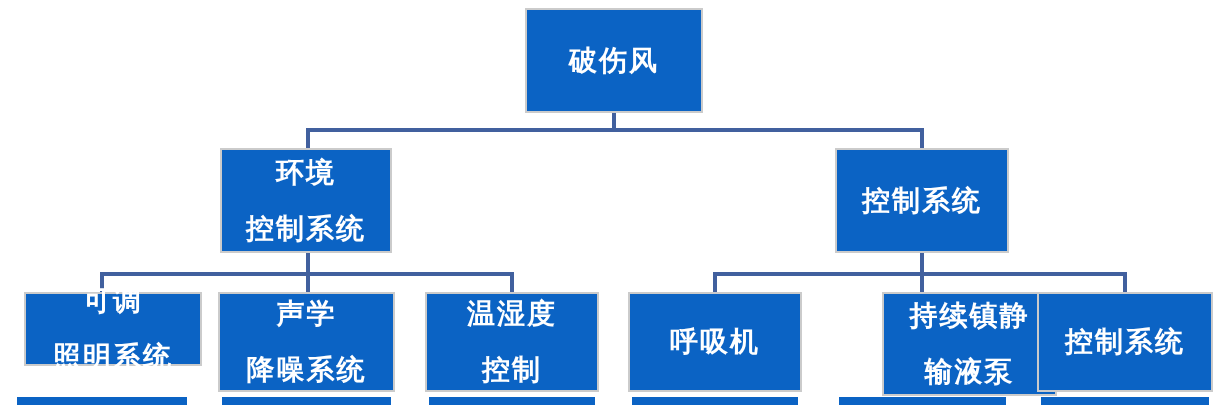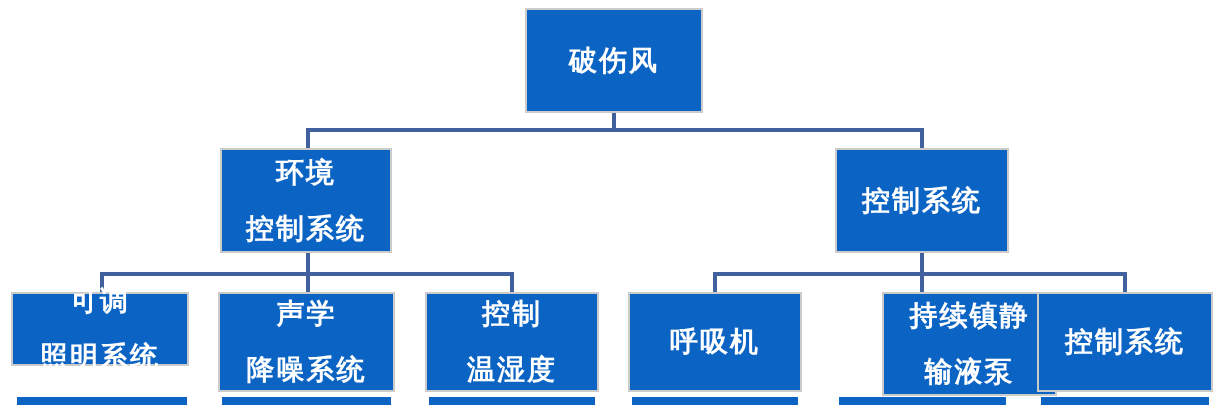--- a/index.html
+++ b/index.html
@@ -72,31 +72,31 @@
   </div>
 
   <div class="node" style="left:220px;top:148px;width:172px;height:105px">
     <span class="ln">环境</span>
     <span class="ln">控制系统</span>
   </div>
   <div class="node" style="left:835px;top:148px;width:174px;height:105px">
     <span class="ln">控制系统</span>
   </div>
 
-  <div class="node" style="left:11px;top:292px;width:178px;height:74px">
+  <div class="node" style="left:24px;top:292px;width:178px;height:74px">
     <span class="ln">可调</span>
     <span class="ln">照明系统</span>
   </div>
   <div class="node" style="left:218px;top:292px;width:177px;height:100px">
     <span class="ln">声学</span>
     <span class="ln">降噪系统</span>
   </div>
   <div class="node" style="left:425px;top:292px;width:174px;height:100px">
+    <span class="ln">温湿度</span>
     <span class="ln">控制</span>
-    <span class="ln">温湿度</span>
   </div>
   <div class="node" style="left:628px;top:292px;width:174px;height:100px">
     <span class="ln">呼吸机</span>
   </div>
   <div class="node" style="left:882px;top:292px;width:175px;height:104px">
     <span class="ln">持续镇静</span>
     <span class="ln">输液泵</span>
   </div>
   <div class="node" style="left:1037px;top:292px;width:176px;height:100px">
     <span class="ln">控制系统</span>

